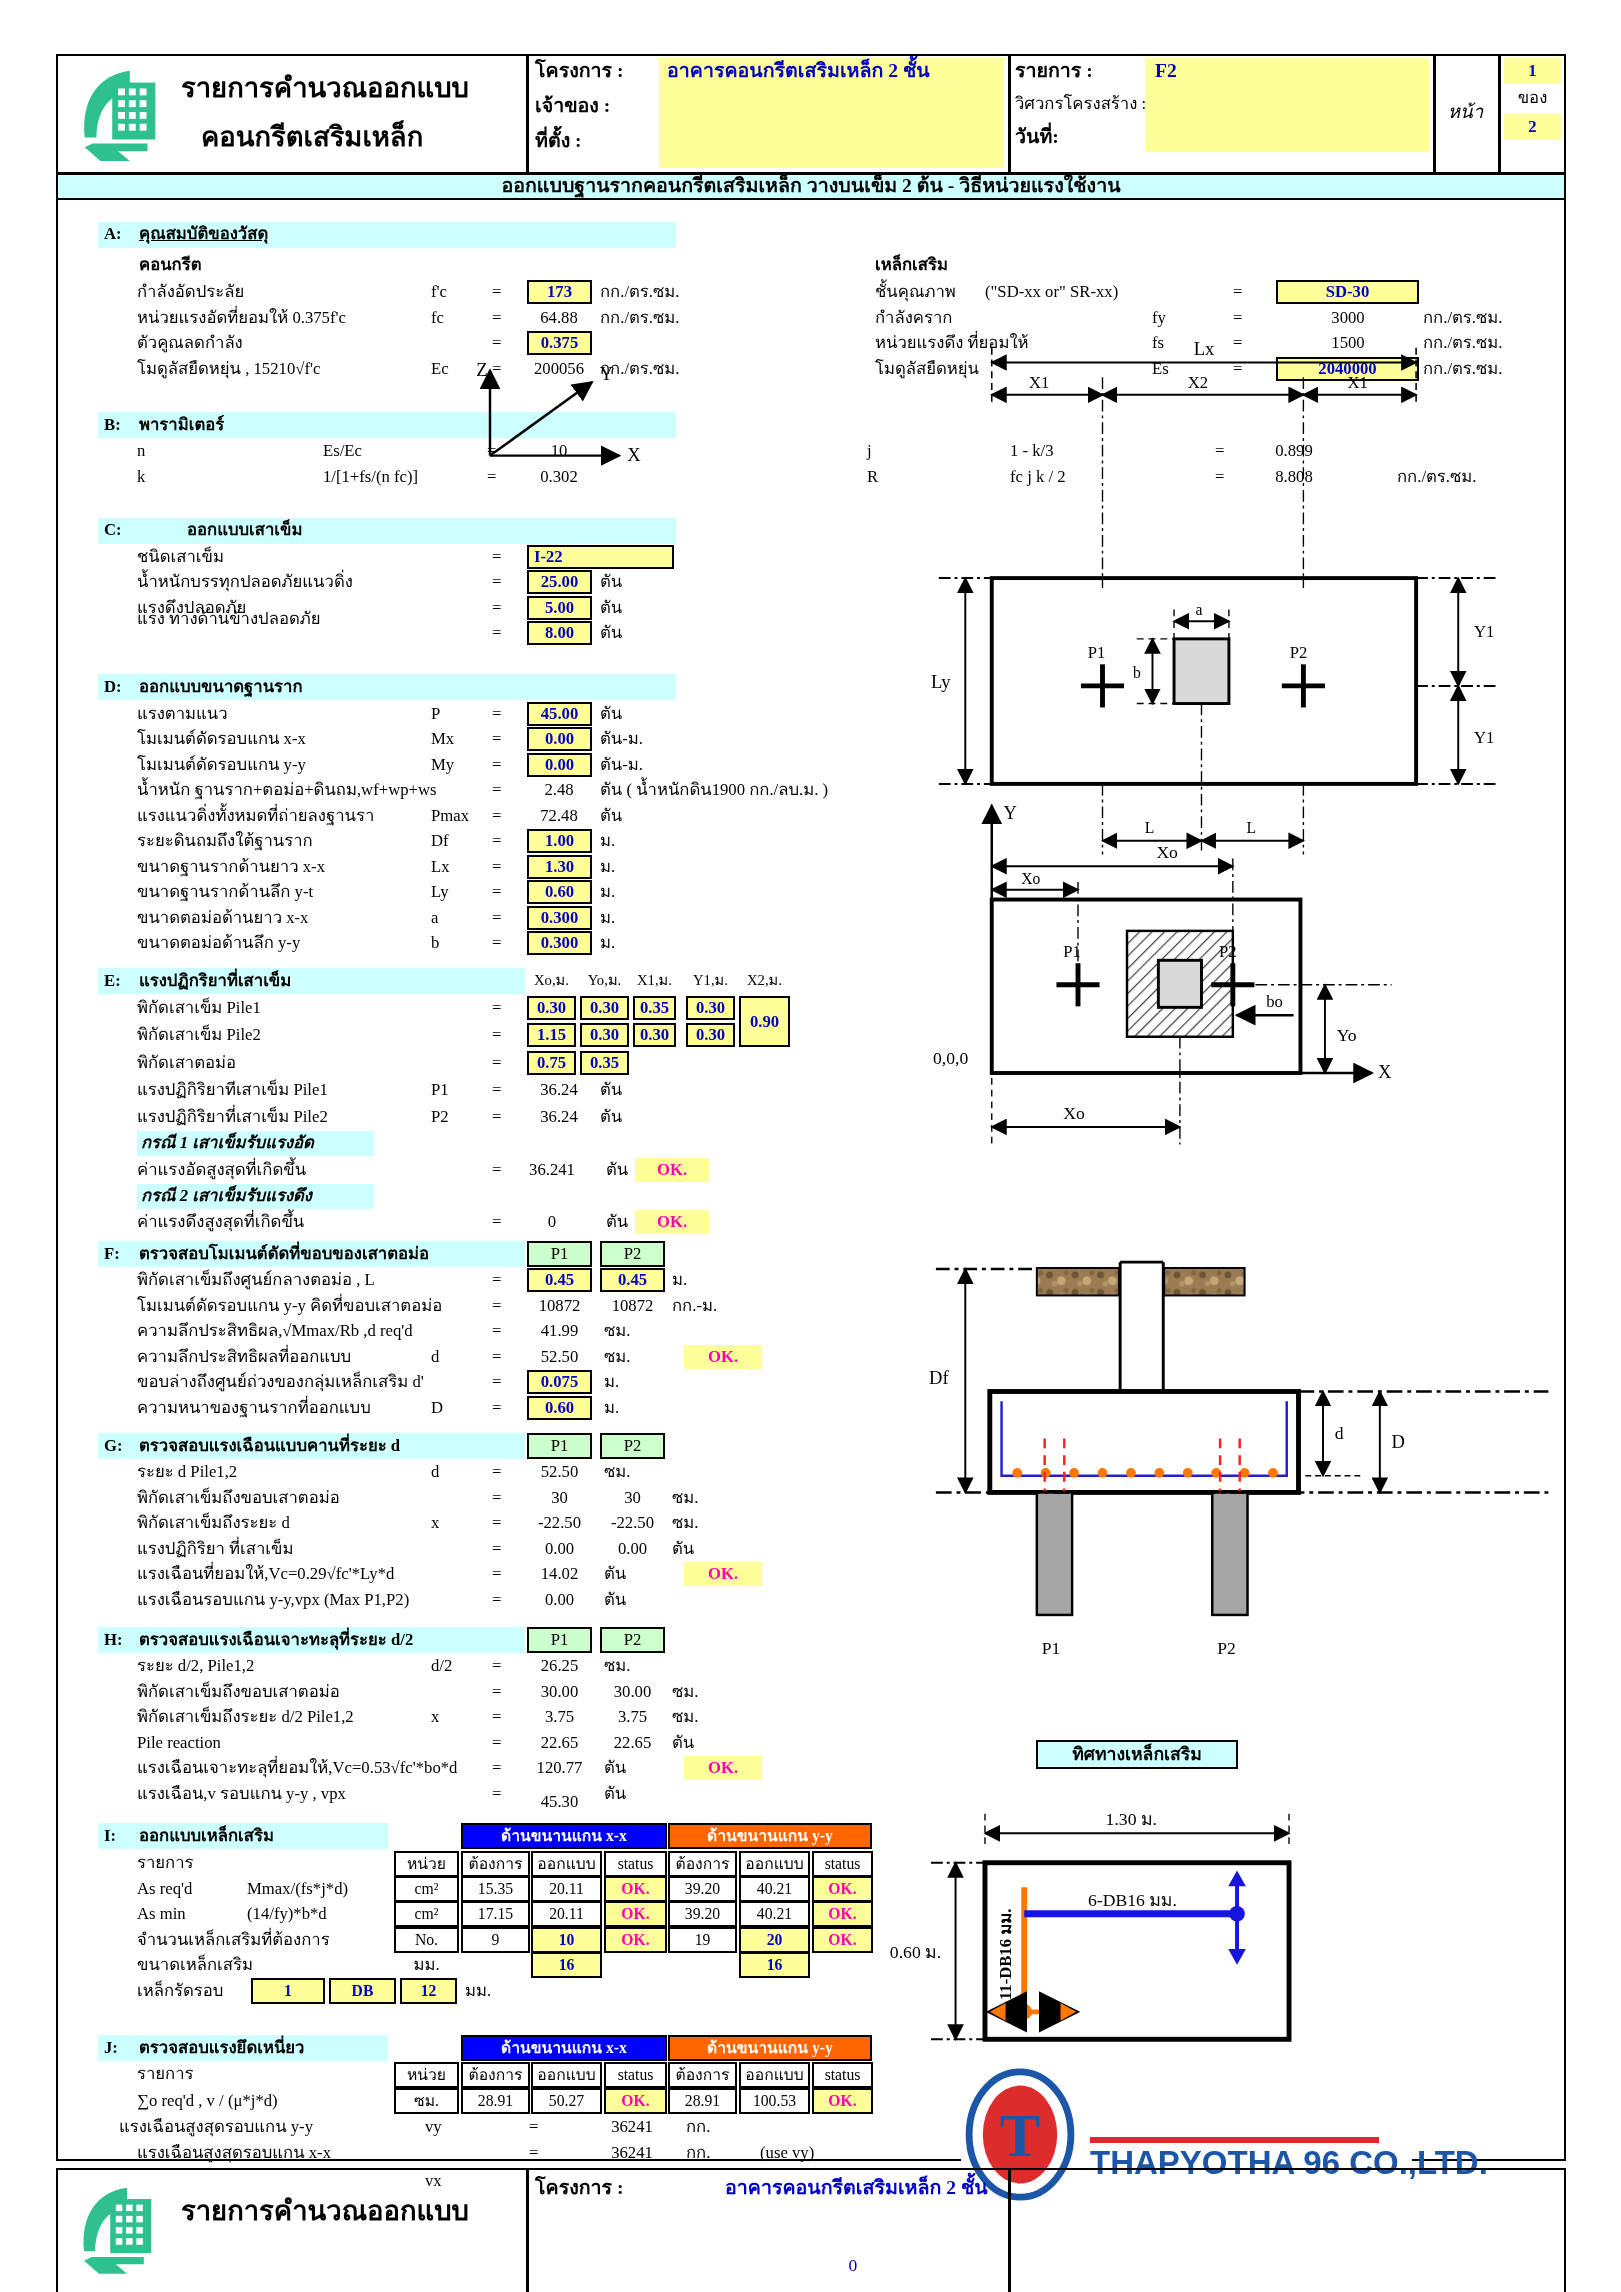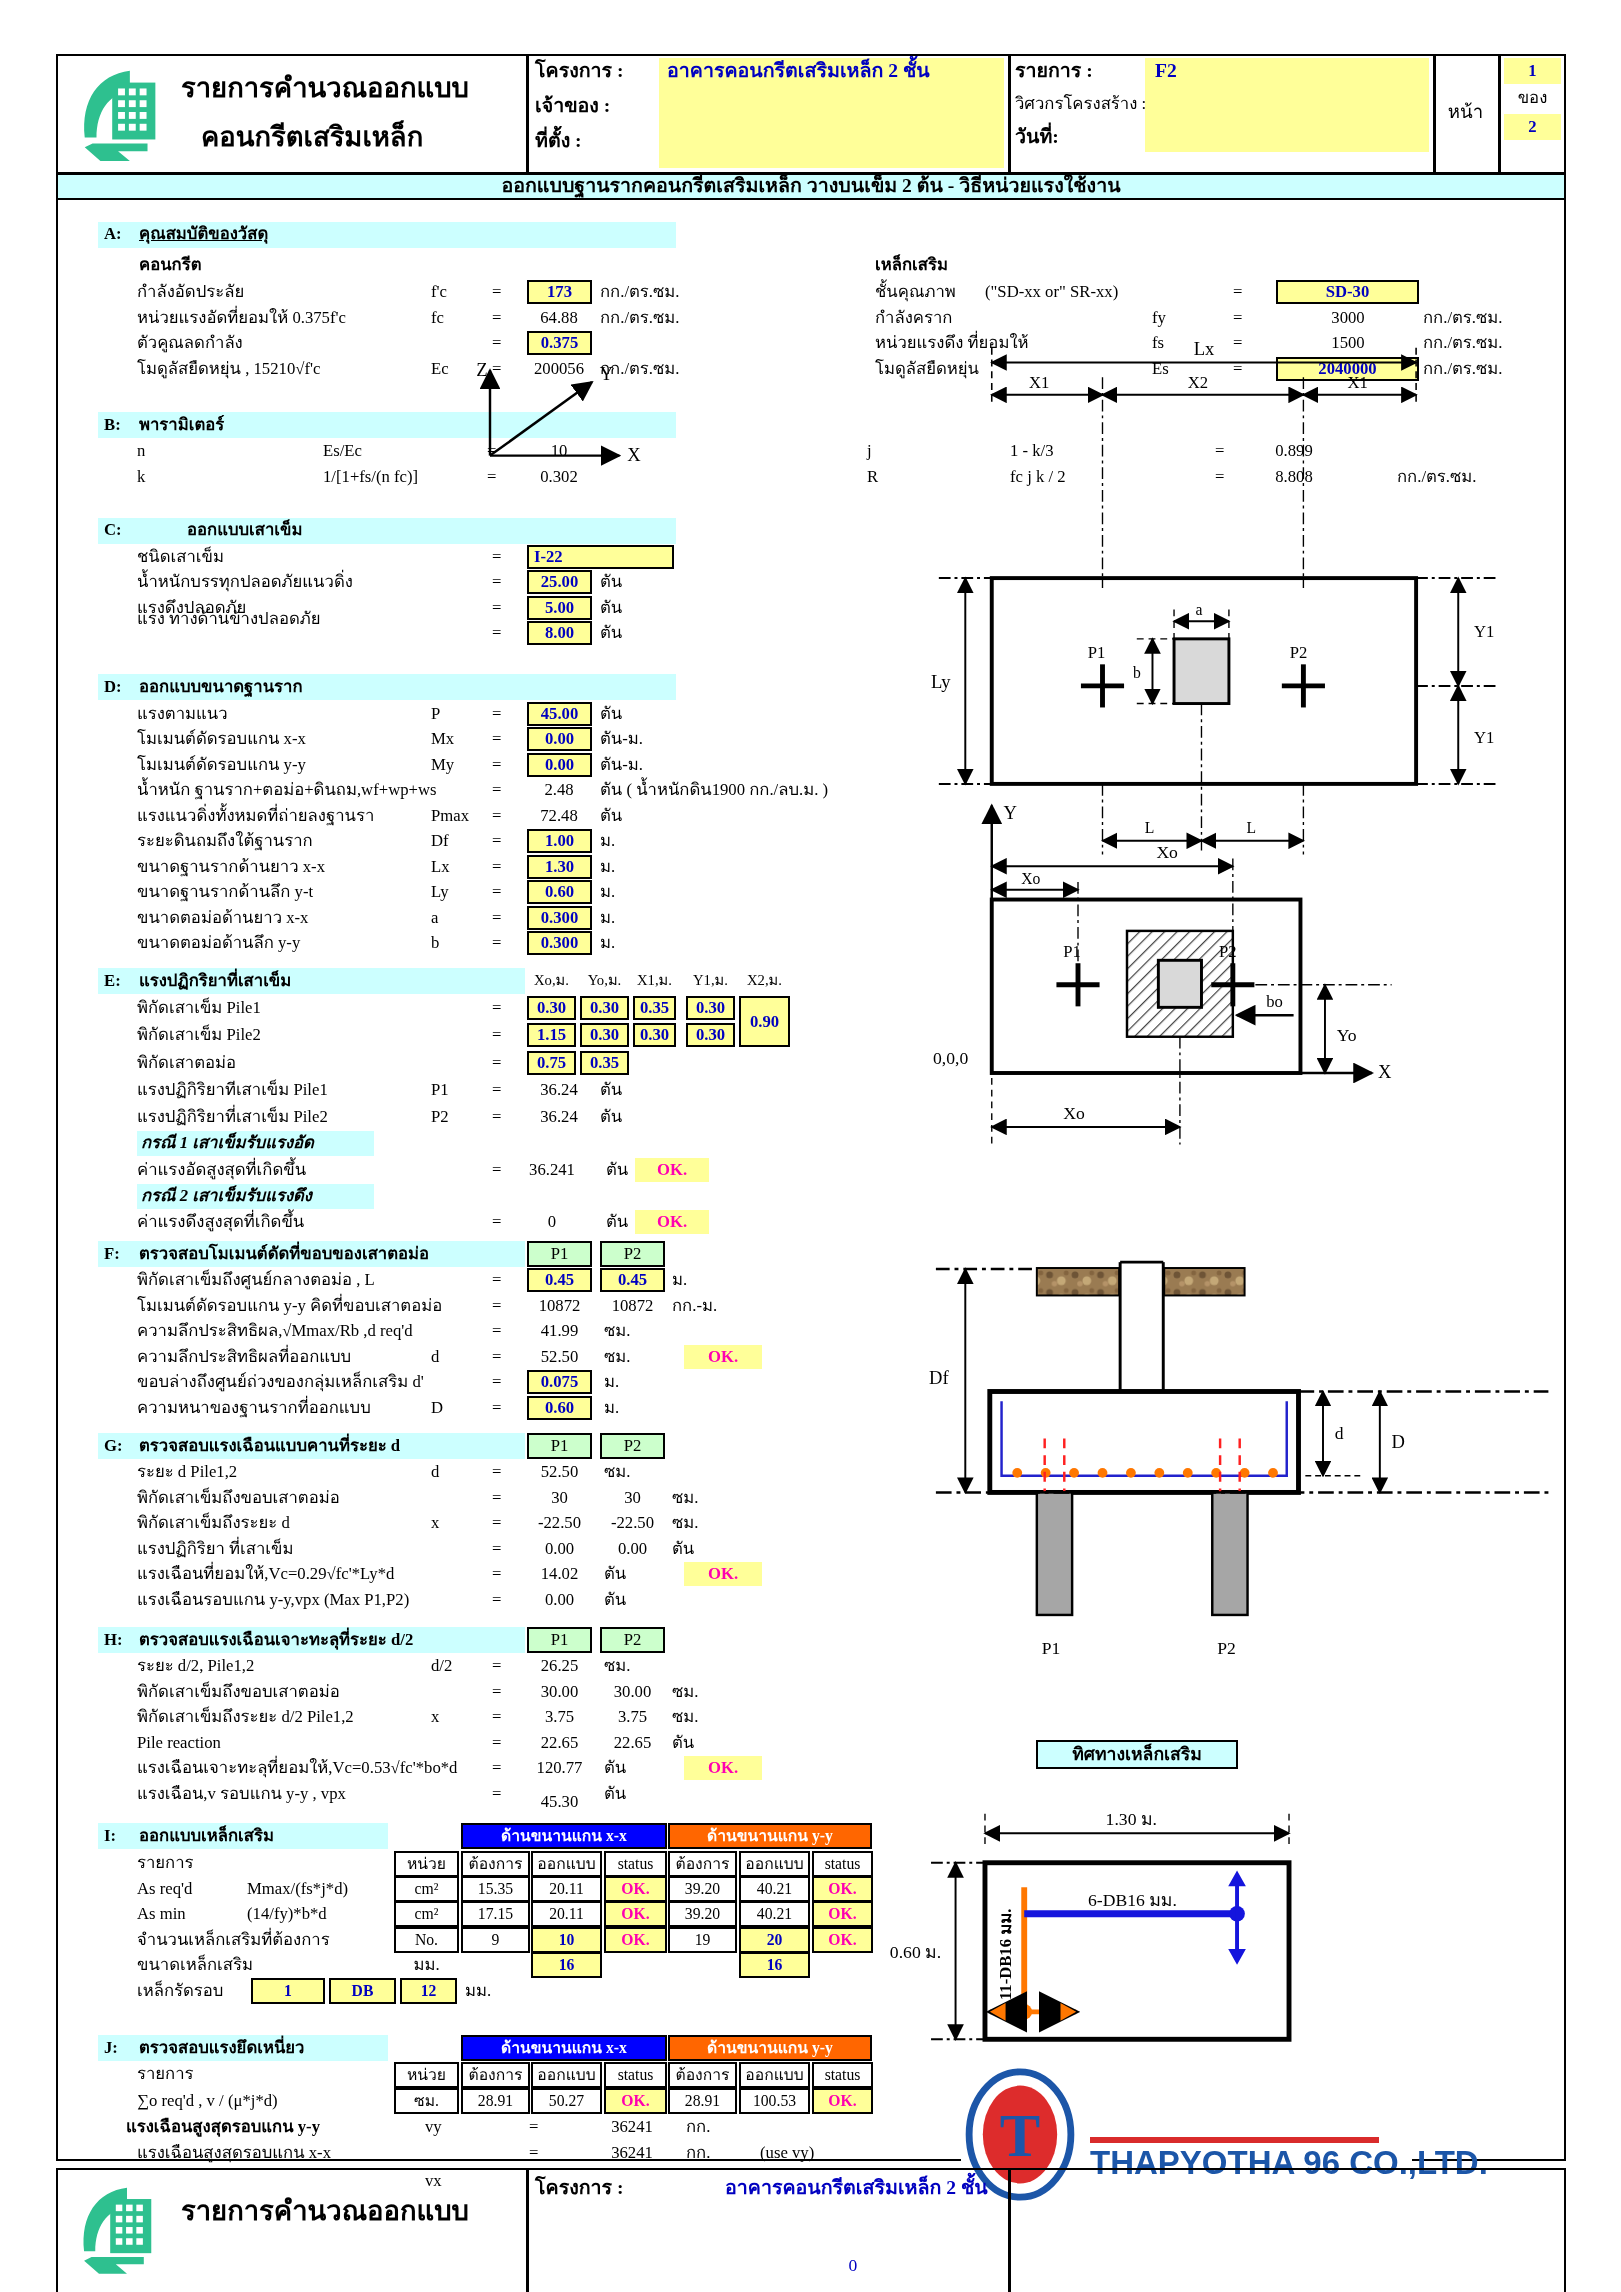--- a/index.html
+++ b/index.html
@@ -75,21 +75,21 @@
   <span class="t b blue" style="left:667px;top:94px;font-size:19.6px;"></span>
   <span class="t b" style="left:535px;top:129px;font-size:19.6px;">ที่ตั้ง :</span>
   <span class="t b blue" style="left:667px;top:129px;font-size:19.6px;"></span>
 
   <div class="yflat" style="left:1145px;top:58px;width:284px;height:94px;"></div>
   <span class="t b" style="left:1015px;top:59px;font-size:19.6px;">รายการ :</span>
   <span class="t b blue" style="left:1155px;top:59px;font-size:19.6px;">F2</span>
   <span class="t" style="left:1015px;top:92px;font-size:16.7px;">วิศวกรโครงสร้าง :</span>
   <span class="t b" style="left:1015px;top:125px;font-size:19.6px;">วันที่:</span>
 
-  <span class="t c" style="left:1433px;top:100px;width:65px;font-size:18.6px;">หน้า</span>
+  <span class="t c" style="left:1433px;top:100px;width:65px;font-size:18.6px;font-style:italic;">หน้า</span>
   <div class="yflat" style="left:1504px;top:58px;width:57px;height:25.5px;"></div>
   <span class="t b blue c" style="left:1504px;top:59px;width:57px;">1</span>
   <span class="t c" style="left:1504px;top:86px;width:57px;">ของ</span>
   <div class="yflat" style="left:1504px;top:114px;width:57px;height:25.5px;"></div>
   <span class="t b blue c" style="left:1504px;top:115px;width:57px;">2</span>
 
   <div class="hb" style="left:56px;top:173px;width:1510px;height:27.4px;">ออกแบบฐานรากคอนกรีตเสริมเหล็ก วางบนเข็ม  2 ต้น - วิธีหน่วยแรงใช้งาน</div>
 
   <div class="band" style="left:98px;top:222px;width:578px;"></div>
   <span class="t b" style="left:104px;top:222px;">A:</span>
@@ -474,21 +474,21 @@
 
   <span class="t" style="left:137px;top:2089px;">∑o req'd , v / (μ*j*d)</span>
   <div class="tc" style="left:394px;top:2088px;width:65px;">ซม.</div>
   <div class="tc" style="left:461px;top:2088px;width:69px;">28.91</div>
   <div class="tc" style="left:531px;top:2088px;width:71px;">50.27</div>
   <div class="okc" style="left:604px;top:2088px;width:63px;">OK.</div>
   <div class="tc" style="left:668px;top:2088px;width:69px;">28.91</div>
   <div class="tc" style="left:739px;top:2088px;width:71px;">100.53</div>
   <div class="okc" style="left:812px;top:2088px;width:61px;">OK.</div>
 
-  <span class="t" style="left:126px;top:2115px;font-weight:bold;">แรงเฉือนสูงสุดรอบแกน y-y</span>
+  <span class="t" style="left:119px;top:2115px;">แรงเฉือนสูงสุดรอบแกน y-y</span>
   <span class="t" style="left:425px;top:2115px;">vy</span>
   <span class="t" style="left:529px;top:2115px;">=</span>
   <span class="pv" style="left:588px;top:2115px;width:88px;">36241</span>
   <span class="t" style="left:686px;top:2115px;">กก.</span>
   <span class="t" style="left:137px;top:2141px;">แรงเฉือนสูงสุดรอบแกน x-x</span>
   <span class="t" style="left:425px;top:2141px;margin-top:28px;">vx</span>
   <span class="t" style="left:529px;top:2141px;">=</span>
   <span class="pv" style="left:588px;top:2141px;width:88px;">36241</span>
   <span class="t" style="left:686px;top:2141px;">กก.</span>
   <span class="t" style="left:760px;top:2141px;">(use vy)</span>

